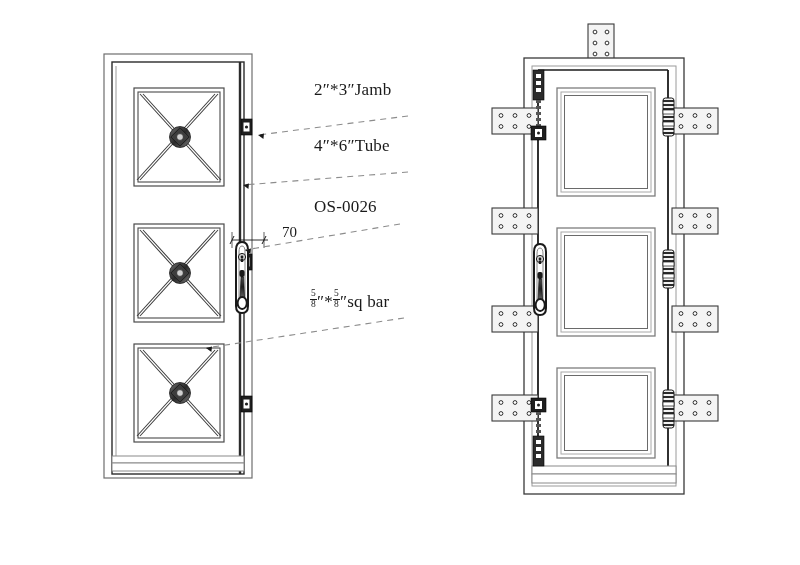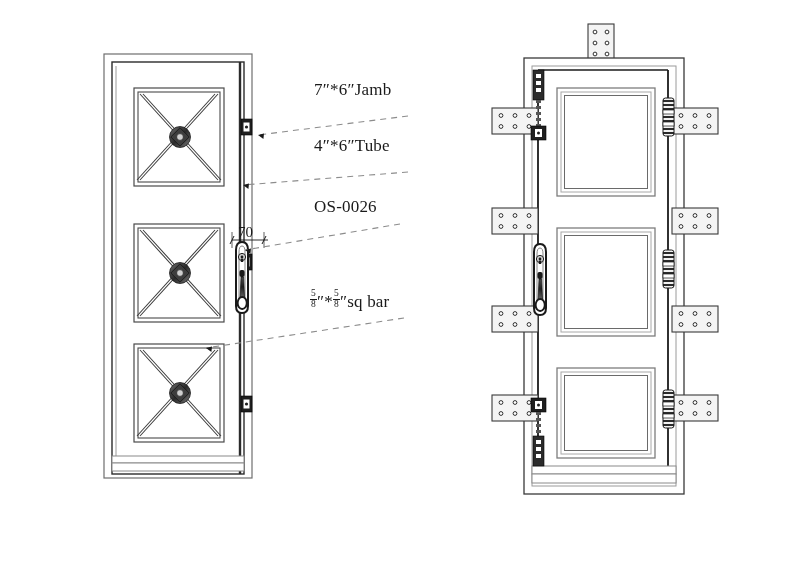--- a/index.html
+++ b/index.html
@@ -9,21 +9,21 @@
   }
   #sheet{position:absolute;left:0;top:0;width:800px;height:565px;}
   .lbl{
     position:absolute;white-space:nowrap;color:#1a1a1a;
     font-family:"Liberation Serif", serif;
   }
   .lbl-main{font-size:17px;letter-spacing:.2px;}
   .frac{display:inline-block;vertical-align:-0.05em;text-align:center;font-size:9.5px;line-height:1;position:relative;top:-1px;}
   .frac .n{display:block;border-bottom:1px solid #1a1a1a;padding:0 1px;}
   .frac .d{display:block;padding:0 1px;}
-  .dimtxt{position:absolute;font-size:15px;font-family:"Liberation Serif", serif;}
+  .dimtxt{position:absolute;font-size:15px;font-family:"Liberation Serif", serif;margin-left:44px;}
 </style>
 </head>
 <body>
 
 <svg id="sheet" viewBox="0 0 800 565">
   <defs>
 
     <pattern id="knurl" width="4" height="4" patternUnits="userSpaceOnUse">
       <rect width="4" height="4" fill="#f2f2f2"></rect>
       <rect width="4" height="2" fill="#2b2b2b"></rect>
@@ -334,21 +334,21 @@
       <circle cx="540" cy="259" r="3.6" fill="#d6d6d6" stroke="#1a1a1a" stroke-width="1"></circle>
       <circle cx="540" cy="259" r="1.4" fill="#1a1a1a"></circle>
       <path d="M538.8,260.6 h2.4 v3.4 h-2.4 z" fill="#1a1a1a"></path>
       <rect x="537.4" y="272" width="5.2" height="7" rx="2" fill="#1a1a1a"></rect>
       <path d="M539,279 L541.6,279 L542.6,301 L538,301 Z" fill="url(#barG)" stroke="#101010" stroke-width="0.7"></path>
       <ellipse cx="540.2" cy="305" rx="4.6" ry="6" fill="#ffffff" stroke="#1a1a1a" stroke-width="2"></ellipse>
     </g>
   </g>
 </svg>
 
-<div class="lbl lbl-main" style="left:314px;top:80px;">7″*6″Jamb</div>
+<div class="lbl lbl-main" style="left:314px;top:80px;">2″*3″Jamb</div>
 
 <div class="lbl lbl-main" style="left:314px;top:136px;">4″*6″Tube</div>
 
 <div class="lbl lbl-main" style="left:314px;top:197px;">OS-0026</div>
 
 <div class="lbl lbl-main" style="left:310px;top:290px;">
   <span class="frac">
     <span class="n">5</span>
     <span class="d">8</span>
   </span><span>″</span><span>*</span><span class="frac">

